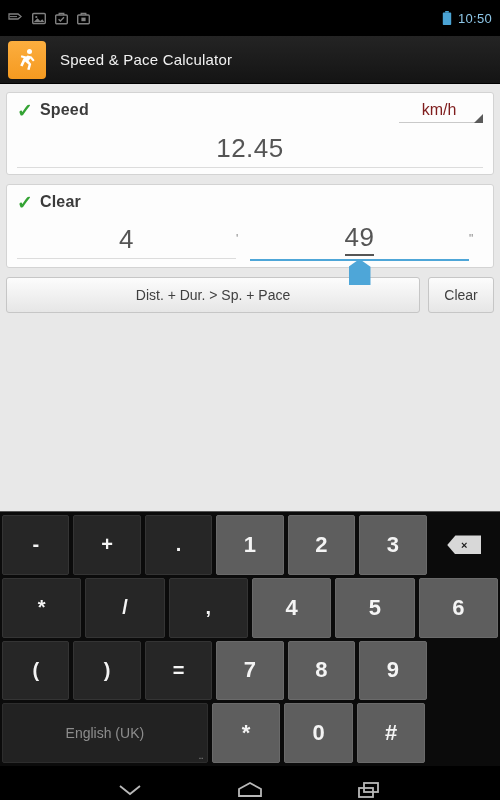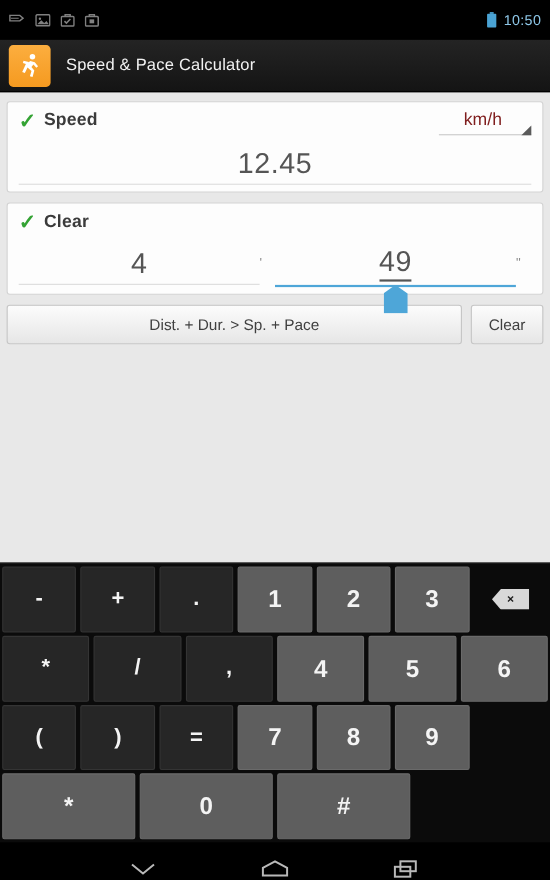--- a/index.html
+++ b/index.html
@@ -306,20 +306,24 @@
       </div>
       <div class="key key-num" style="background: rgb(94, 94, 94);">
         <span>8</span>
       </div>
       <div class="key key-num" style="background: rgb(94, 94, 94);">
         <span>9</span>
       </div>
       <div class="key key-fn" style="background: transparent; border: 1px solid transparent;"></div>
     </div>
     <div class="kb-row">
+      <div class="key key-lang">
+        <span>English (UK)</span>
+        <span class="key-hint">▪▪</span>
+      </div>
       <div class="key key-num" style="background: rgb(94, 94, 94);">
         <span>*</span>
       </div>
       <div class="key key-num" style="background: rgb(94, 94, 94);">
         <span>0</span>
       </div>
       <div class="key key-num" style="background: rgb(94, 94, 94);">
         <span>#</span>
       </div>
       <div class="key key-fn" style="background: transparent; border: 1px solid transparent;"></div>

